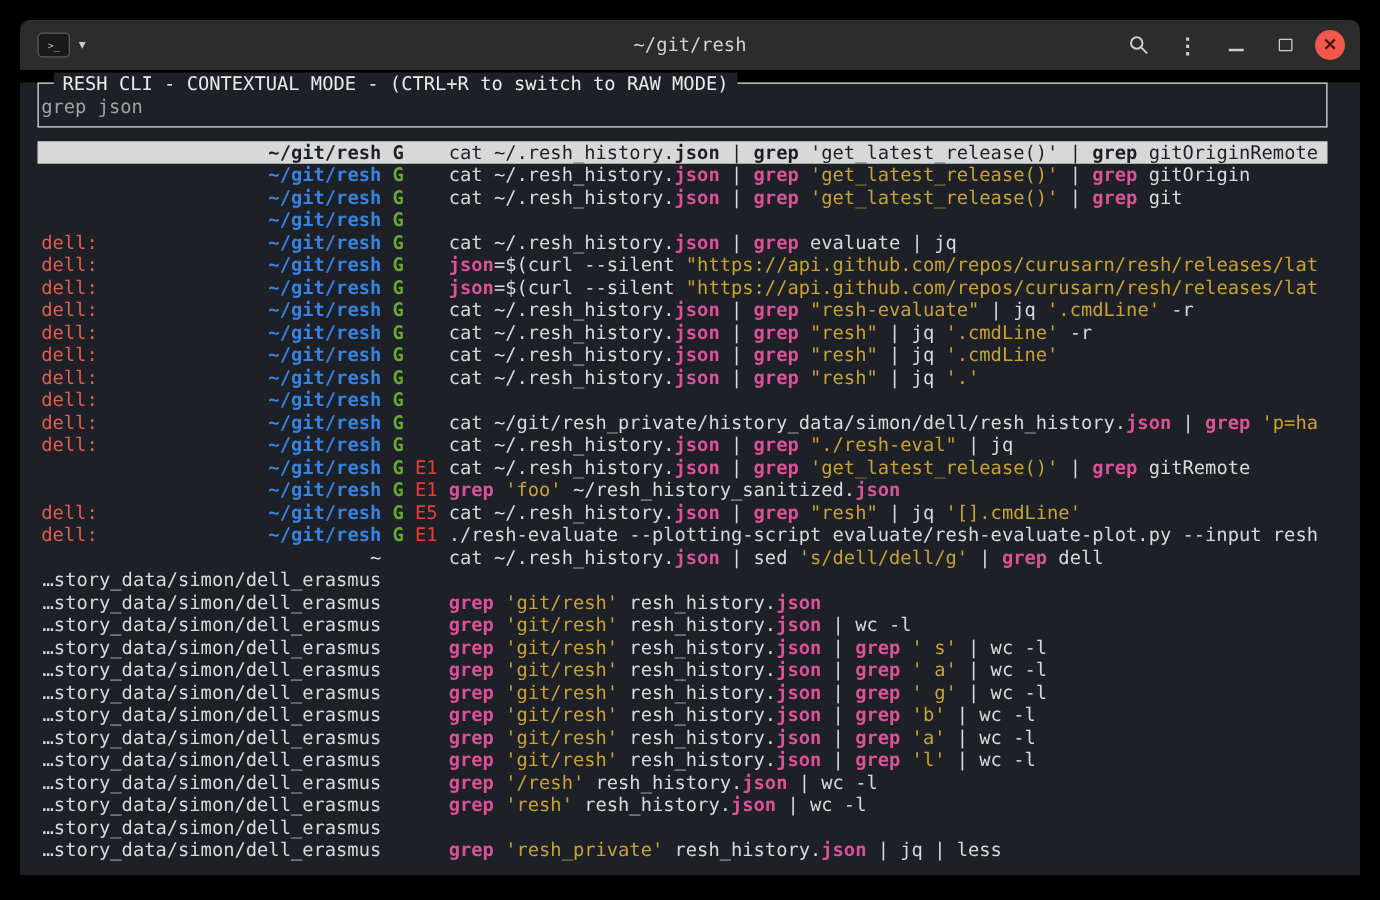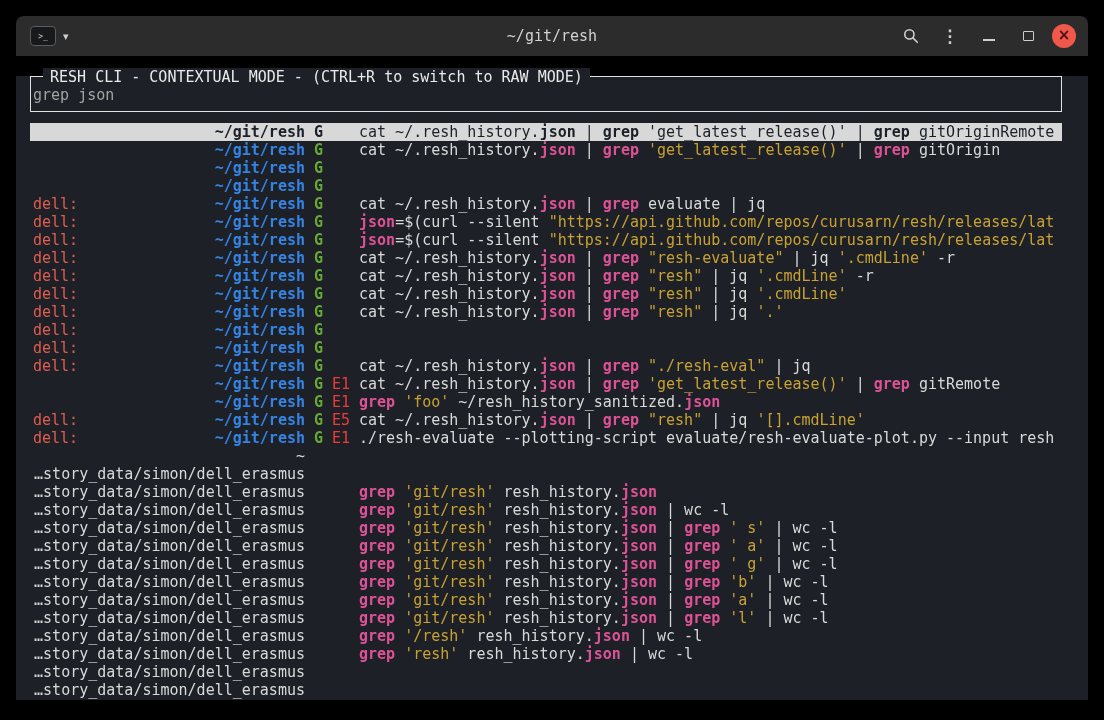--- a/index.html
+++ b/index.html
@@ -39,21 +39,21 @@
     border: none; display: flex; align-items: center; justify-content: center; cursor: pointer; padding: 0;
   }
   .close-x { color: #47120b; font-size: 15px; font-weight: bold; line-height: 1; font-family: "DejaVu Sans", sans-serif; margin-top: -1px; }
 
   
   .terminal {
     height: 644px; background: var(--terminal-bg, #1d2127);
     font-size: 15px; line-height: 18px; color: var(--terminal-fg, #d9d9d9);
     font-family: "DejaVu Sans Mono", monospace;
   }
-  .search-box { position: relative; margin: 20px 26px 0 14px; height: 36px; border: 1px solid var(--box-border, #e2e2e2); }
+  .search-box { position: relative; margin: 10px 26px 0 14px; height: 36px; border: 1px solid var(--box-border, #e2e2e2); }
   .box-title {
     position: absolute; top: -9px; left: 12px; background: var(--terminal-bg, #1d2127);
     padding: 0 7px; white-space: pre; color: #eaeaea;
   }
   .query { padding: 9px 0 0 2px; color: #a3a3a3; white-space: pre; }
 
   .rows { margin: 11px 26px 0 14px; }
   .row { position: relative; height: 18px; }
   .row > span { position: absolute; top: 0; white-space: pre; }
   .host  { left: 3px;  color: var(--host-red, #e25d4e); }
@@ -123,20 +123,21 @@
           <div class="row">
             <span class="host"></span>
             <span class="dir dir-b">~/git/resh</span>
             <span class="flags"><span class="flag-g">G</span></span>
             <span class="cmd"><span class="seg-d">cat ~/.resh_history.</span><span class="seg-m">json</span><span class="seg-d"> | </span><span class="seg-m">grep</span><span class="seg-d"> </span><span class="seg-y">'get_latest_release()'</span><span class="seg-d"> | </span><span class="seg-m">grep</span><span class="seg-d"> gitOrigin</span></span>
           </div>
           <div class="row">
             <span class="host"></span>
             <span class="dir dir-b">~/git/resh</span>
             <span class="flags"><span class="flag-g">G</span></span>
+            <span class="cmd"><span class="seg-d">cat ~/.resh_history.</span><span class="seg-m">json</span><span class="seg-d"> | </span><span class="seg-m">grep</span><span class="seg-d"> </span><span class="seg-y">'get_latest_release()'</span><span class="seg-d"> | </span><span class="seg-m">grep</span><span class="seg-d"> git</span></span>
           </div>
           <div class="row">
             <span class="host"></span>
             <span class="dir dir-b">~/git/resh</span>
             <span class="flags"><span class="flag-g">G</span></span>
           </div>
           <div class="row">
             <span class="host">dell:</span>
             <span class="dir dir-b">~/git/resh</span>
             <span class="flags"><span class="flag-g">G</span></span>
@@ -180,20 +181,21 @@
           </div>
           <div class="row">
             <span class="host">dell:</span>
             <span class="dir dir-b">~/git/resh</span>
             <span class="flags"><span class="flag-g">G</span></span>
           </div>
           <div class="row">
             <span class="host">dell:</span>
             <span class="dir dir-b">~/git/resh</span>
             <span class="flags"><span class="flag-g">G</span></span>
+            <span class="cmd"><span class="seg-d">cat ~/git/resh_private/history_data/simon/dell/resh_history.</span><span class="seg-m">json</span><span class="seg-d"> | </span><span class="seg-m">grep</span><span class="seg-d"> </span><span class="seg-y">'p=ha</span></span>
           </div>
           <div class="row">
             <span class="host">dell:</span>
             <span class="dir dir-b">~/git/resh</span>
             <span class="flags"><span class="flag-g">G</span></span>
             <span class="cmd"><span class="seg-d">cat ~/.resh_history.</span><span class="seg-m">json</span><span class="seg-d"> | </span><span class="seg-m">grep</span><span class="seg-d"> </span><span class="seg-y">"./resh-eval"</span><span class="seg-d"> | jq</span></span>
           </div>
           <div class="row">
             <span class="host"></span>
             <span class="dir dir-b">~/git/resh</span>
@@ -215,20 +217,21 @@
           <div class="row">
             <span class="host">dell:</span>
             <span class="dir dir-b">~/git/resh</span>
             <span class="flags"><span class="flag-g">G</span> <span class="flag-e">E1</span></span>
             <span class="cmd"><span class="seg-d">./resh-evaluate --plotting-script evaluate/resh-evaluate-plot.py --input resh</span></span>
           </div>
           <div class="row">
             <span class="host"></span>
             <span class="dir dir-d">~</span>
             <span class="flags"></span>
+            <span class="cmd"><span class="seg-d">cat ~/.resh_history.</span><span class="seg-m">json</span><span class="seg-d"> | sed </span><span class="seg-y">'s/dell/dell/g'</span><span class="seg-d"> | </span><span class="seg-m">grep</span><span class="seg-d"> dell</span></span>
           </div>
           <div class="row">
             <span class="host"></span>
             <span class="dir dir-d">…story_data/simon/dell_erasmus</span>
             <span class="flags"></span>
           </div>
           <div class="row">
             <span class="host"></span>
             <span class="dir dir-d">…story_data/simon/dell_erasmus</span>
             <span class="flags"></span>
@@ -290,18 +293,19 @@
           </div>
           <div class="row">
             <span class="host"></span>
             <span class="dir dir-d">…story_data/simon/dell_erasmus</span>
             <span class="flags"></span>
           </div>
           <div class="row">
             <span class="host"></span>
             <span class="dir dir-d">…story_data/simon/dell_erasmus</span>
             <span class="flags"></span>
+            <span class="cmd"><span class="seg-m">grep</span><span class="seg-d"> </span><span class="seg-y">'resh_private'</span><span class="seg-d"> resh_history.</span><span class="seg-m">json</span><span class="seg-d"> | jq | less</span></span>
           </div>
         </div>
     </div>
 
   </div>
 </div>
 
 </body></html>

